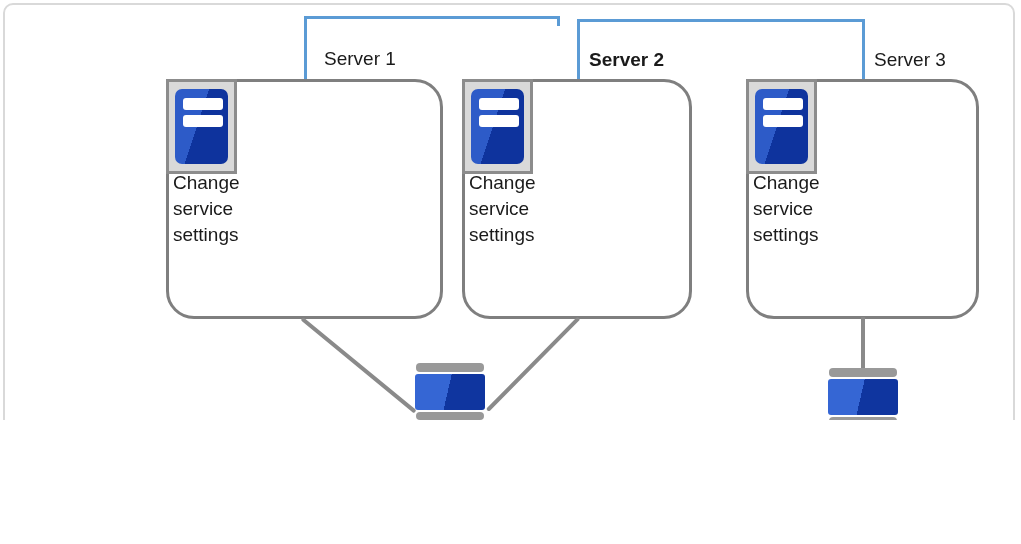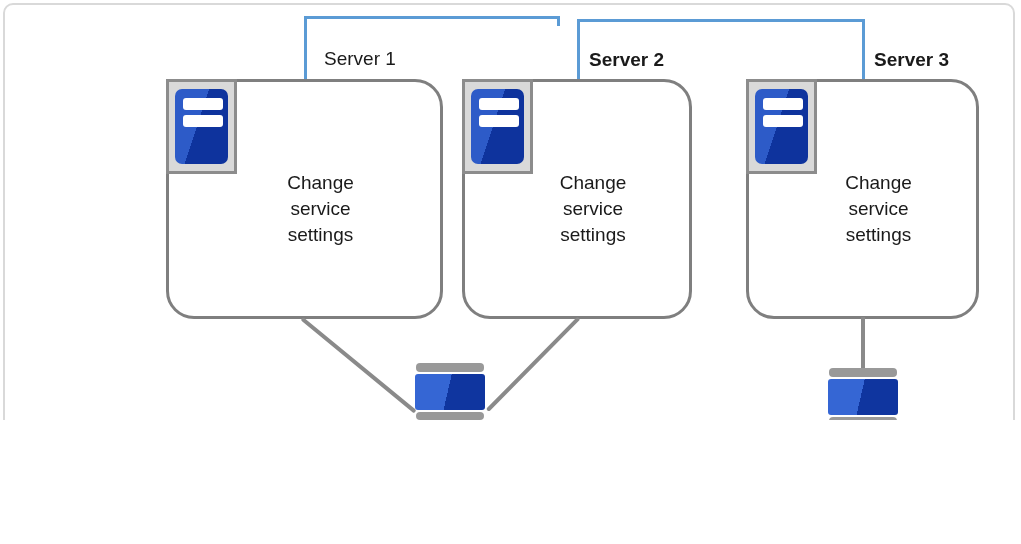--- a/index.html
+++ b/index.html
@@ -19,28 +19,28 @@
   .net-a-stub{left:557px;top:16px;width:3px;height:10px;}
   .net-a-v{left:304px;top:16px;width:3px;height:65px;}
   .net-b-h{left:577px;top:19px;width:288px;height:3px;}
   .net-b-v1{left:577px;top:19px;width:3px;height:62px;}
   .net-b-v2{left:862px;top:19px;width:3px;height:62px;}
 
   
   .server-label{position:absolute;font-size:19px;line-height:22px;white-space:nowrap;}
   .s1-label{left:324px;top:48px;}
   .s2-label{left:589px;top:49px;font-weight:bold;}
-  .s3-label{left:874px;top:49px;font-weight:bold;}
+  .s3-label{left:874px;top:49px;}
 
   
   .server-box{position:absolute;background:#fff;border:3px solid #7f7f7f;border-radius:28px;}
   .s1-box{left:166px;top:79px;width:277px;height:240px;}
   .s2-box{left:462px;top:79px;width:230px;height:240px;}
   .s3-box{left:746px;top:79px;width:233px;height:240px;}
-  .server-action{position:absolute;left:16px;top:88px;width:100%;text-align:center;
+  .server-action{position:absolute;left:4px;top:88px;width:100%;
     font-size:19px;line-height:26px;white-space:pre-line;}
 
   
   .icon-frame{position:absolute;width:71px;height:95px;background:#d9d9d9;
     border:3px solid #8c8c8c;}
   .s1-icon{left:166px;top:79px;}
   .s2-icon{left:462px;top:79px;}
   .s3-icon{left:746px;top:79px;}
   .server-icon{position:absolute;left:6px;top:7px;width:53px;height:75px;border-radius:7px;
     background:linear-gradient(108deg,#2d5bc8 0%,#2d5bc8 44%,#0e339d 44%,#0e339d 100%);}

